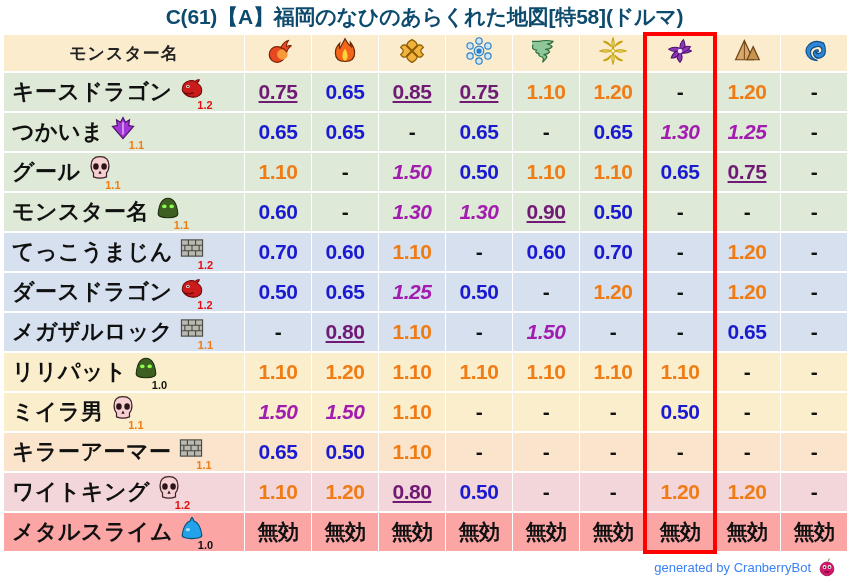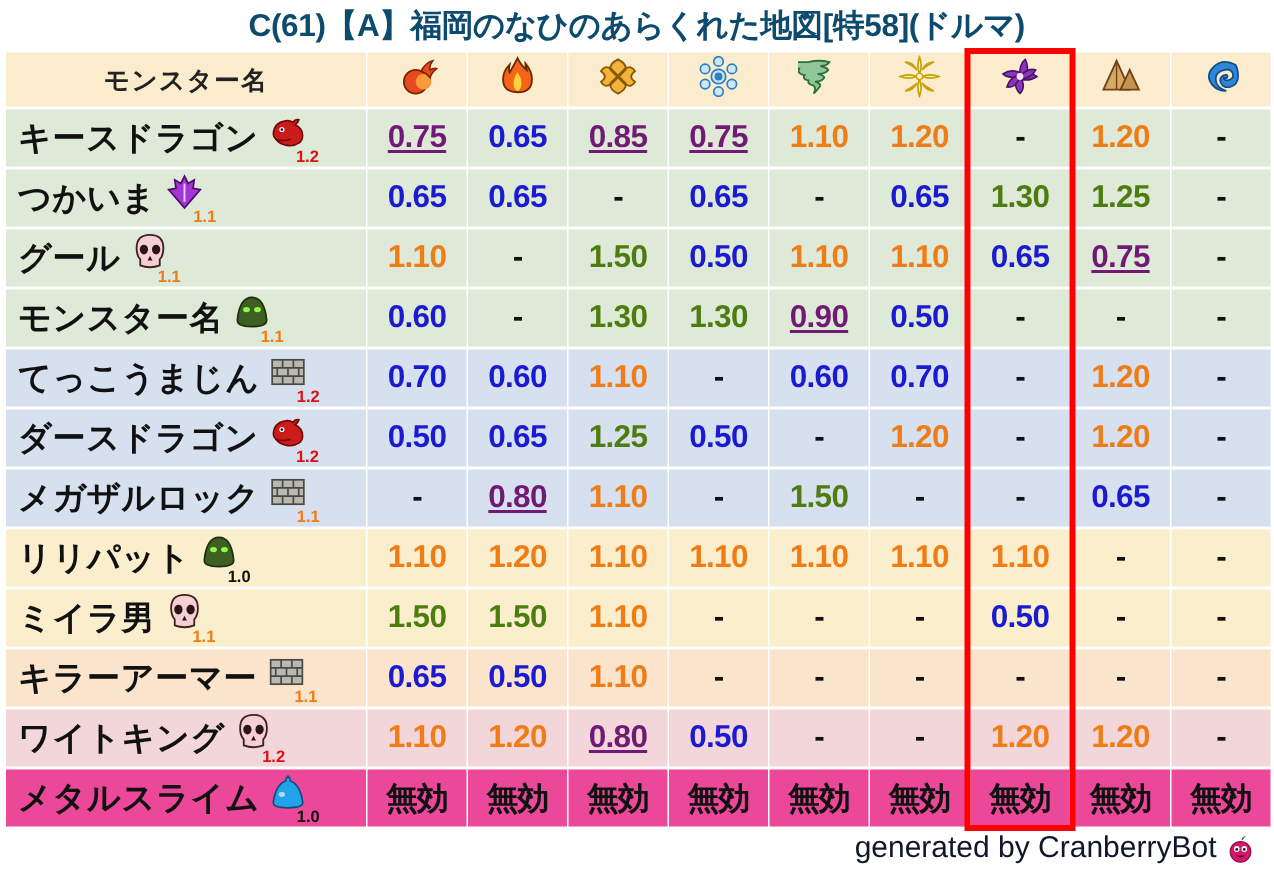--- a/index.html
+++ b/index.html
@@ -115,49 +115,49 @@
     font-weight: bold;
     letter-spacing: -0.5px;
   }
 
   
   .bg-green  { background: #dfe9d7; }
   .bg-blue   { background: #d6e0ef; }
   .bg-cream  { background: #fbeecd; }
   .bg-peach  { background: #fbe4cc; }
   .bg-pink   { background: #f3d6da; }
-  .bg-gray   { background: #ec4899; }
+  .bg-gray   { background: #fca5a5; }
 
   
   .v-dblue  { color: #1a1ad0; }
   .v-lblue  { color: #701a75; text-decoration: underline; }
   .v-orange { color: #f07c16; }
-  .v-red    { color: #4d7c0f; }
+  .v-red    { color: #a21caf; font-style: italic; }
   .v-dash   { color: #111111; }
   .v-muko   { color: #111111; font-size: 21px; }
 
   
   #highlight-box {
     position: absolute;
     border: 4px solid #ff0000;
     pointer-events: none;
     box-sizing: border-box;
     z-index: 20;
   }
 
   
   #footer {
     position: absolute;
     right: 12px;
     bottom: 6px;
     display: flex;
     align-items: center;
     gap: 6px;
-    font-size: 20px;
-    color: #0f172a;
+    font-size: 13px;
+    color: #3b82f6;
   }
 
   
   svg.el-ico { display: block; }
 </style>
 </head>
 <body>
 
 <div id="title-bar">
   <span>C(61)【A】福岡のなひのあらくれた地図[特58](ドルマ)</span>

